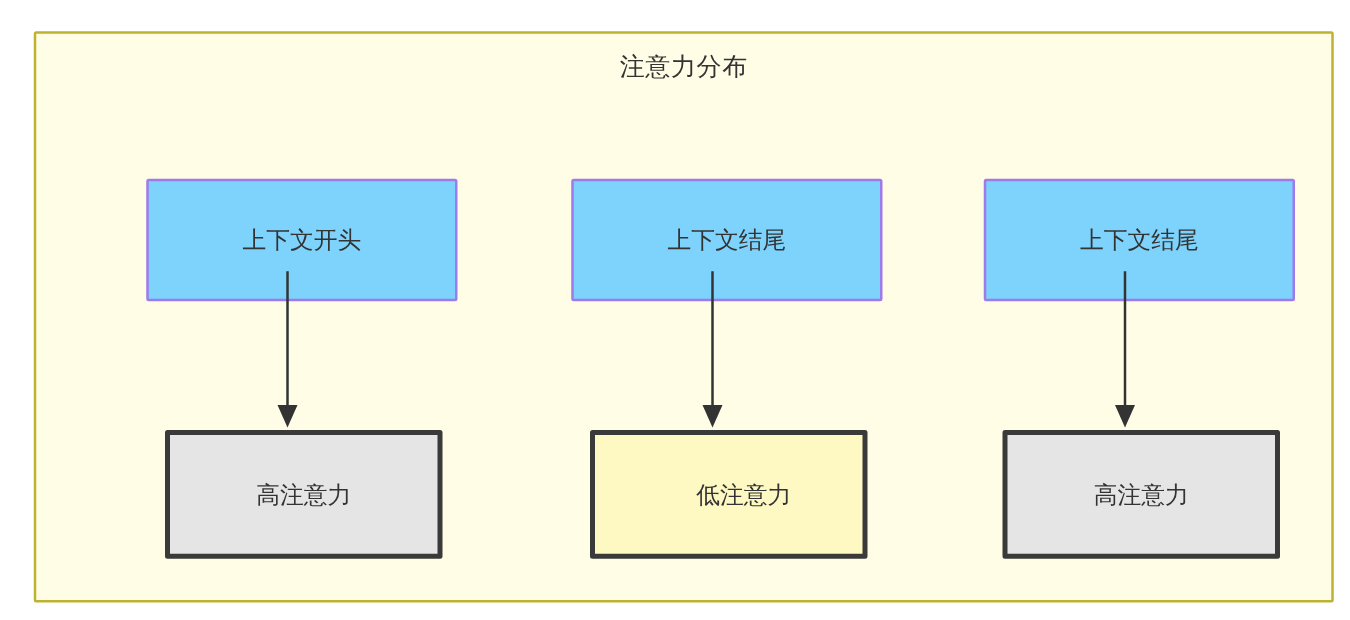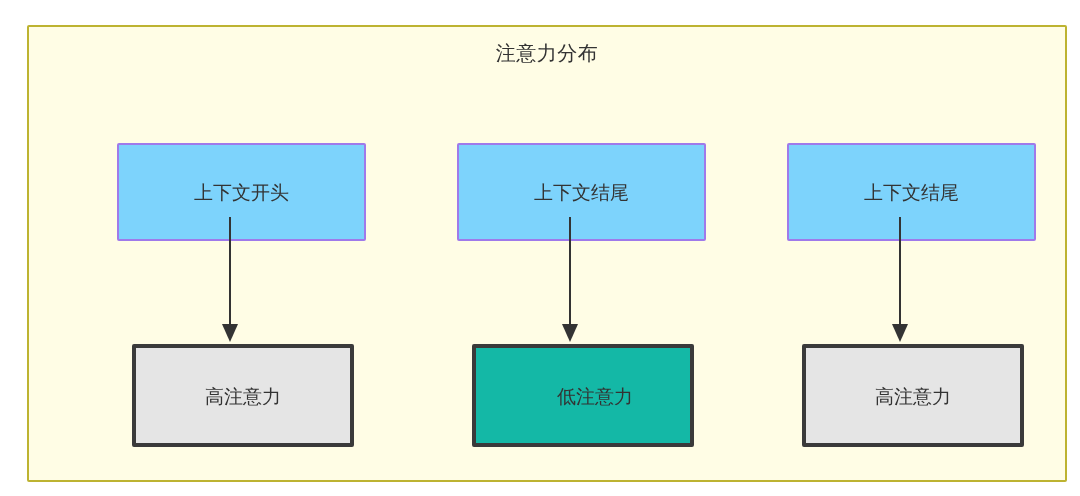--- a/index.html
+++ b/index.html
@@ -74,21 +74,21 @@
     border: 4px solid #3a3a3a;
     border-radius: 2px;
     width: 222px;
     height: 103px;
   }
 
   .node.attention.high {
     background: #e5e5e5;
   }
   .node.attention.low {
-    background: #14b8a6;
+    background: #fef9c3;
     padding-left: 24px;
   }
 
   
   .col1.top  { left: 88px;  top: 92px; }
   .col2.top  { left: 428px; top: 92px; }
   .col3.top  { left: 758px; top: 92px; align-items: center; }
 
   .col1.bottom { left: 103px; top: 317px; }
   .col2.bottom { left: 443px; top: 317px; }

